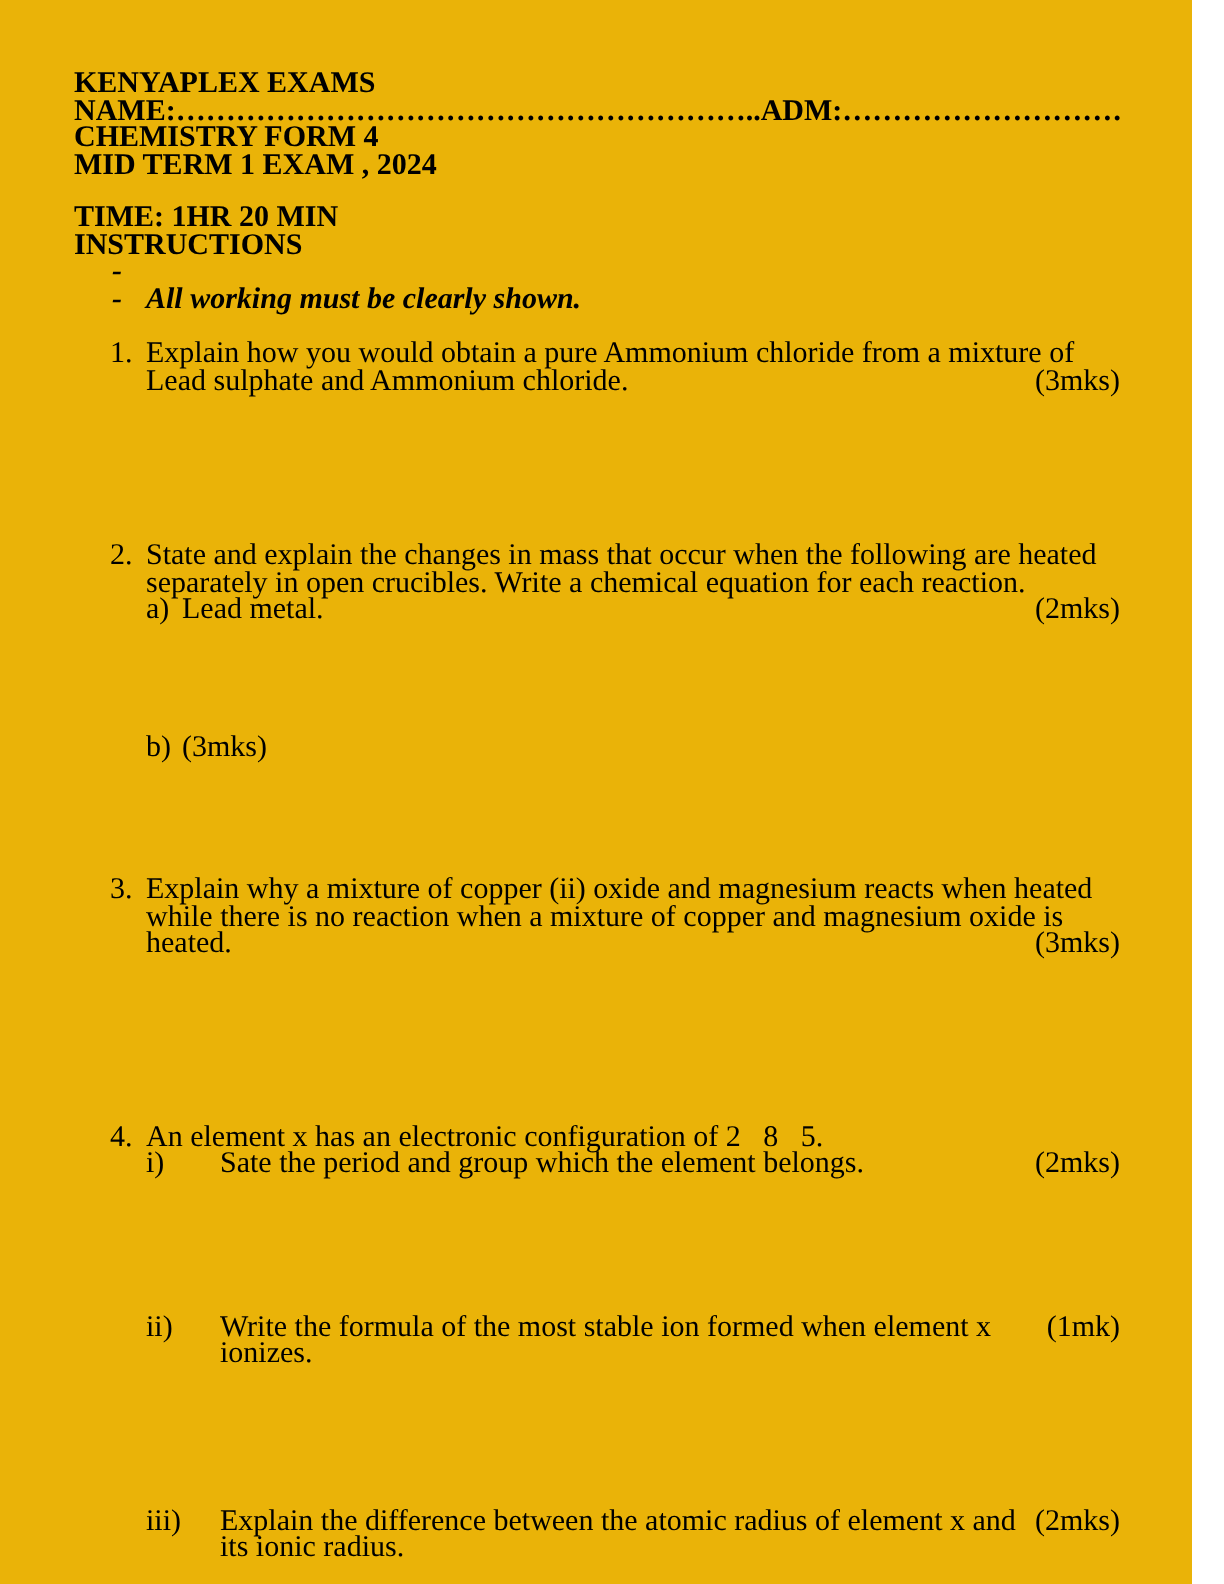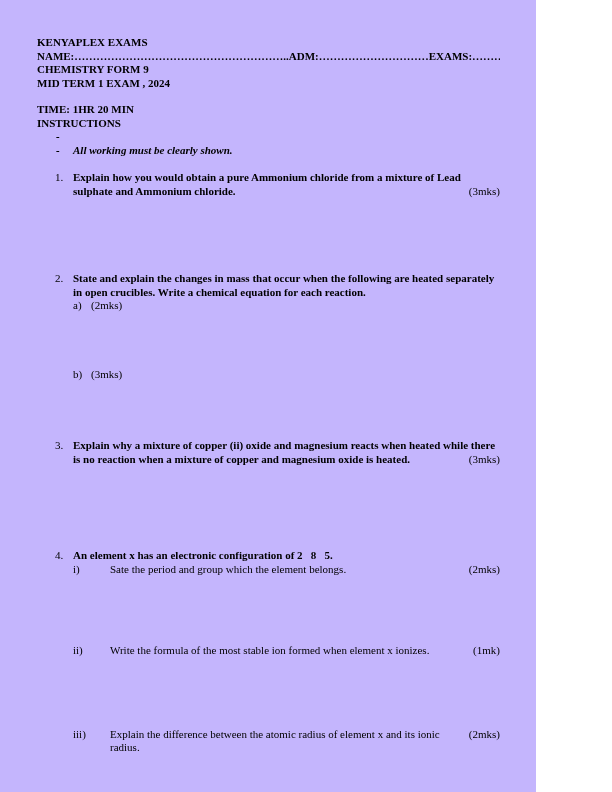--- a/index.html
+++ b/index.html
@@ -1,22 +1,22 @@
 <!DOCTYPE html>
 <html><head>
 <meta charset="utf-8">
 <style>
   html, body { margin: 0; padding: 0; background: #ffffff; }
   .page {
-    width: 536px;
+    width: 596px;
     height: 792px;
-    background: #c4b5fd;
+    background: #eab308;
     color: #000000;
     font-family: "Liberation Serif", serif;
-    font-size: 11px;
+    font-size: 15px;
     line-height: 13.5px;
     box-sizing: border-box;
     padding: 36px 36px 0 37px;
     position: relative;
     overflow: hidden;
   }
   .bold { font-weight: bold; }
   .hline { white-space: nowrap; overflow: hidden; }
   .spacer { width: 100%; }
   .sp13 { height: 13px; }
@@ -25,41 +25,41 @@
   .sp58 { height: 58px; }
   .sp68 { height: 68px; }
   .sp70 { height: 70px; }
   .sp74 { height: 74px; }
   .sp83 { height: 83px; }
   .instr-item { display: flex; font-weight: bold; font-style: italic; }
   .instr-dash { flex: none; width: 17px; margin-left: 19px; }
   .q { display: flex; }
   .q-num { flex: none; width: 18px; margin-left: 18px; }
   .q-body { flex: 1; position: relative; }
-  .q-text { white-space: pre-wrap; font-weight: bold; }
+  .q-text { white-space: pre-wrap; }
   .marks-abs { position: absolute; right: 0; bottom: 0; }
   .part-row { display: flex; }
   .part-label { flex: none; }
   .w18 { width: 18px; }
   .w37 { width: 37px; }
   .part-text { flex: 1; white-space: pre-wrap; }
   .marks { flex: none; text-align: left; }
 </style>
 </head>
 <body>
 
 <div class="page">
 
   <div class="bold">KENYAPLEX EXAMS</div>
 
   <div class="bold hline">
     <span>NAME:</span><span>…………………………………………………..</span><span>ADM:</span><span>…………………………</span><span>EXAMS:</span><span>………….</span>
   </div>
 
-  <div class="bold">CHEMISTRY FORM 9</div>
+  <div class="bold">CHEMISTRY FORM 4</div>
   <div class="bold">MID TERM 1 EXAM , 2024</div>
 
   <div class="spacer sp13"></div>
 
   <div class="bold">TIME: 1HR 20 MIN</div>
   <div class="bold">INSTRUCTIONS</div>
 
   <div class="instr-item">
     <span class="instr-dash">-</span>
   </div>
@@ -79,20 +79,21 @@
   </div>
 
   <div class="spacer sp74"></div>
 
   <div class="q">
     <span class="q-num">2.</span>
     <div class="q-body">
       <div class="q-text">State and explain the changes in mass that occur when the following are heated separately in open crucibles. Write a chemical equation for each reaction.</div>
       <div class="part-row">
         <span class="part-label w18">a)</span>
+        <span class="part-text">Lead metal.</span>
         <span class="marks">(2mks)</span>
       </div>
       <div class="spacer sp55"></div>
       <div class="part-row">
         <span class="part-label w18">b)</span>
         <span class="marks">(3mks)</span>
       </div>
     </div>
   </div>
 

